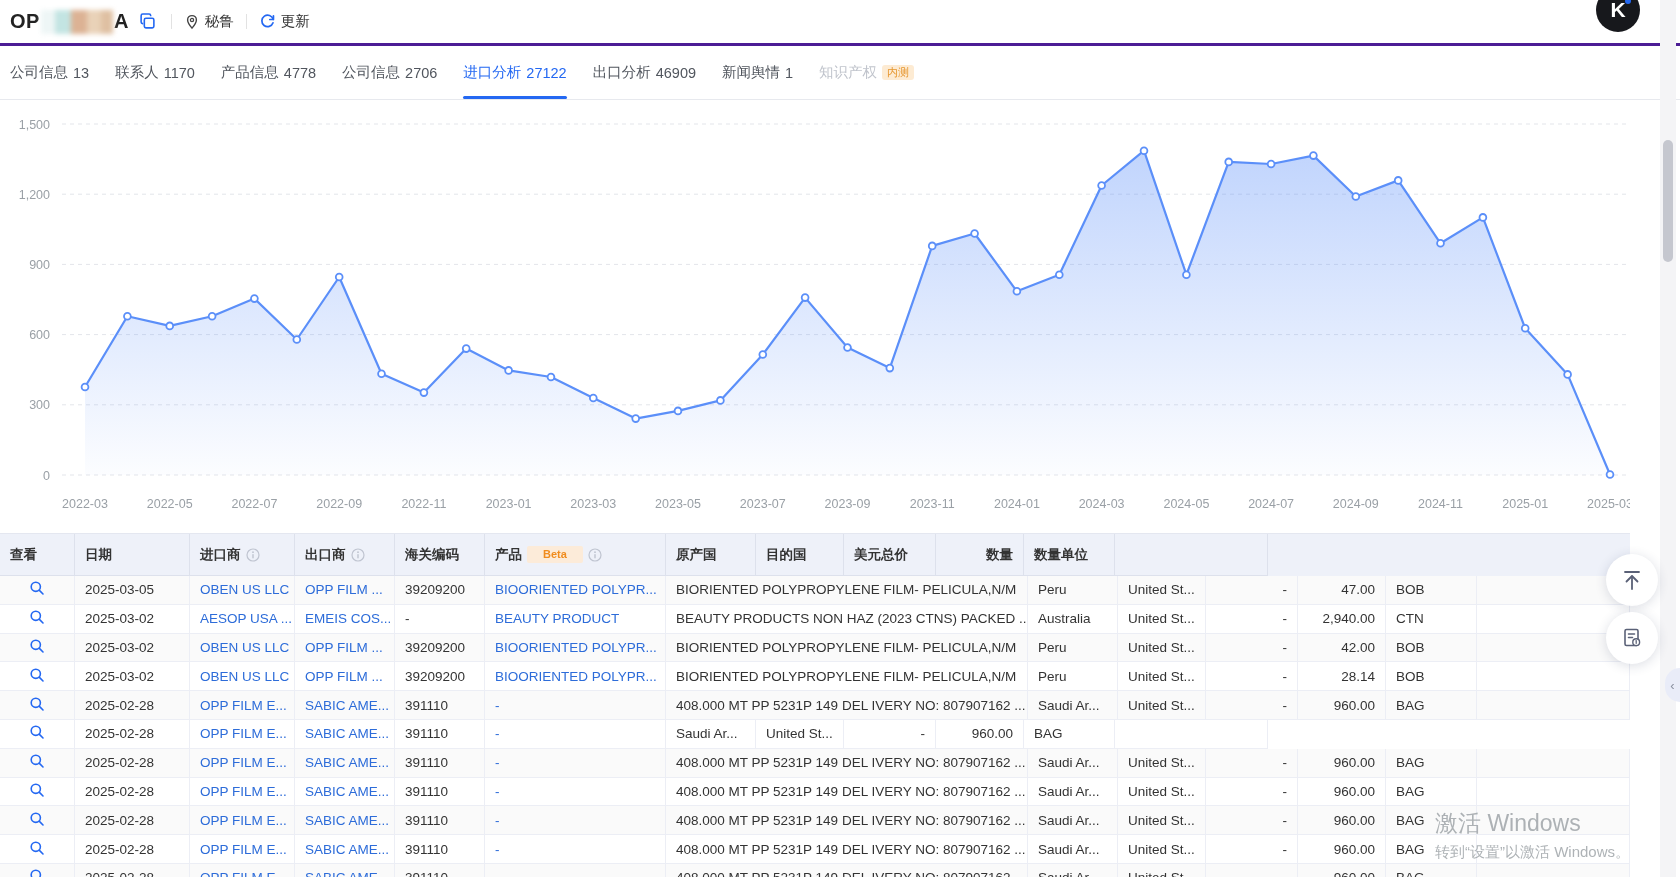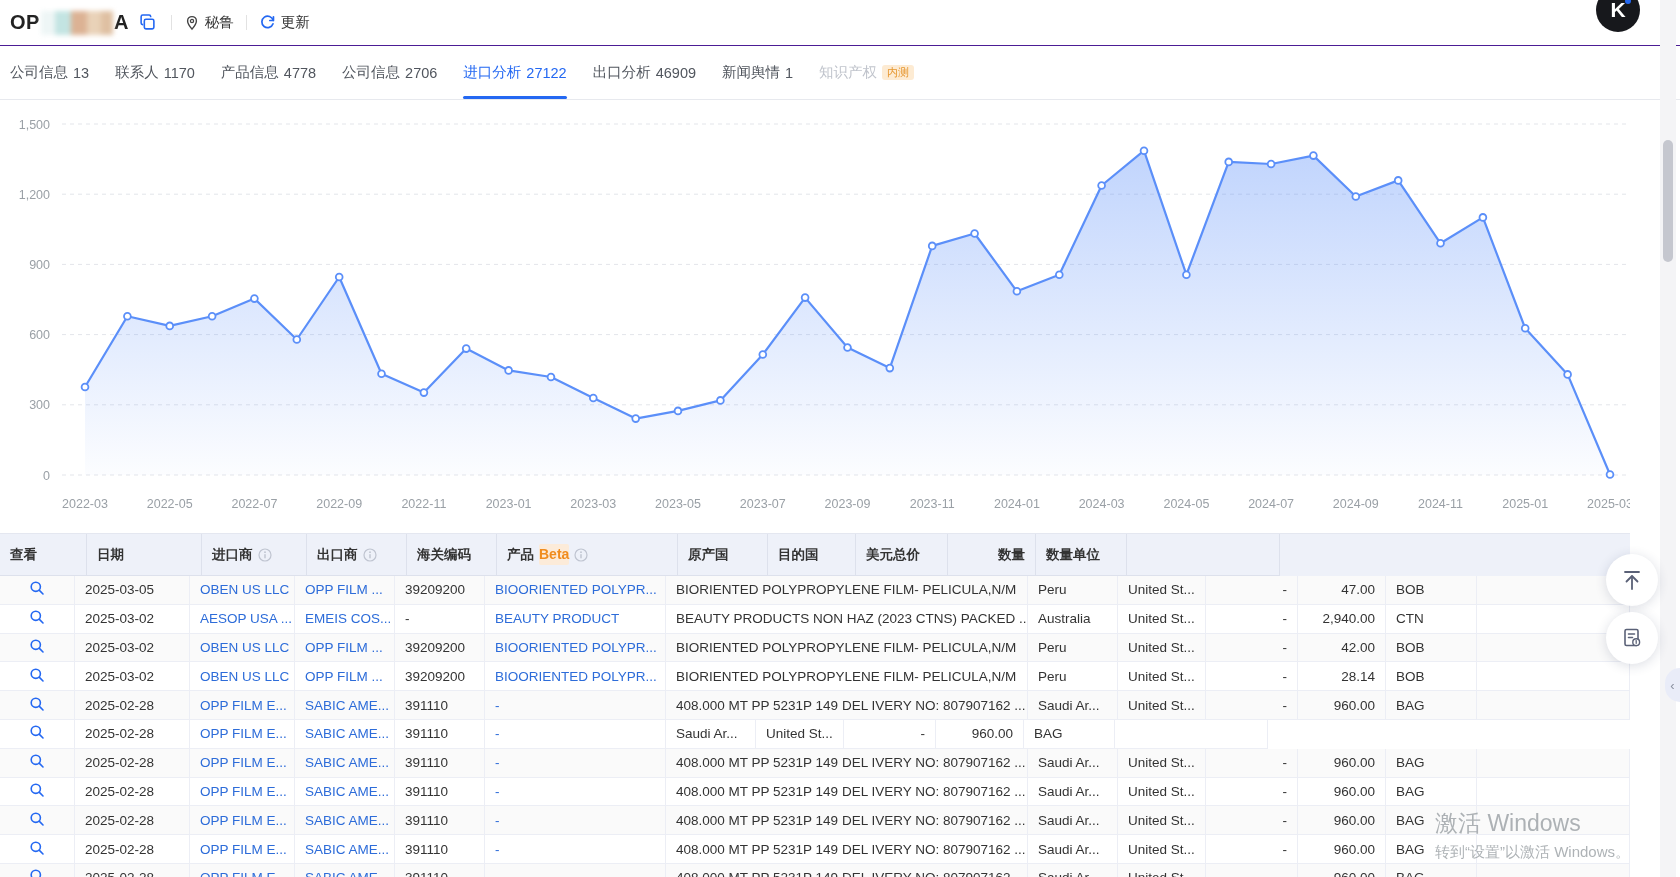--- a/index.html
+++ b/index.html
@@ -1,21 +1,21 @@
 <!DOCTYPE html>
 <html><head>
 <meta charset="utf-8">
 <style>
   * { margin:0; padding:0; box-sizing:border-box; }
   html,body { width:1680px; height:877px; overflow:hidden; background:#fff;
     font-family:"Liberation Sans","DejaVu Sans",sans-serif; color:#333; }
 
   
   .topbar { height:46px; display:flex; align-items:center; padding:0 16px 0 10px;
-    border-bottom:1px solid #4c1d95; position:relative; }
+    border-bottom:3px solid #4c1d95; position:relative; }
   .company { display:flex; align-items:center; font-size:20px; font-weight:700; color:#222; letter-spacing:.5px; }
   .blur-wrap { display:inline-flex; height:24px; margin:0 1px; filter:blur(2.5px); }
   .blur-wrap i { display:block; height:100%; }
   .tb-icon { display:inline-flex; align-items:center; justify-content:center; width:22px; height:22px; cursor:pointer; }
   .tb-sep { width:1px; height:15px; background:#e2e2e2; margin:0 12px; }
   .tb-btn { display:inline-flex; align-items:center; gap:5px; font-size:14.5px; color:#333; cursor:pointer; }
   .logo-badge { position:absolute; right:40px; top:-12px; width:44px; height:44px; border-radius:50%;
     background:#17181c; color:#fff; display:flex; align-items:center; justify-content:center;
     font-weight:700; font-size:21px; box-shadow:0 0 0 3px #fff; cursor:pointer; }
   .logo-dot { position:absolute; right:9px; top:10px; width:6px; height:6px; border-radius:50%; background:#2468f2; }
@@ -42,21 +42,21 @@
     padding:0 10px; border-right:1px solid #dde1ec; border-bottom:1px solid #dde1ec; }
   .tbl-head .cell.right { justify-content:flex-end; }
   .tbl-row { display:flex; height:28.8px; background:#fff; }
   .tbl-row:nth-child(even) { background:#fafafa; }
   .tbl-row .cell { display:flex; align-items:center; font-size:13.5px; color:#333; padding:0 10px;
     border-right:1px solid #eceef5; border-bottom:1px solid #eceef5; overflow:hidden; white-space:nowrap; }
   .tbl-row .cell.right { justify-content:flex-end; }
   .tbl-row .cell.center { justify-content:center; }
   .lnk { color:#2d6cd9; cursor:pointer; }
   .info-ic { display:inline-flex; cursor:pointer; }
-  .beta-badge { font-size:14px; color:#f08c1e; background:#fcebd9; border-radius:2px; padding:1px 0; line-height:1.3; }
+  .beta-badge { font-size:11px; color:#f08c1e; background:#fcebd9; border-radius:2px; padding:1px 16px; line-height:1.3; }
 
   
   .fab { position:absolute; width:52px; height:52px; border-radius:50%; background:#fff;
     box-shadow:0 2px 12px rgba(40,50,90,.16); display:flex; align-items:center; justify-content:center; cursor:pointer; z-index:30; }
   .collapse-handle { position:absolute; right:0; top:668px; width:15px; height:34px; background:#e9ecf8;
     border-radius:17px 0 0 17px; display:flex; align-items:center; justify-content:center;
     color:#8a90a0; font-size:13px; cursor:pointer; z-index:30; }
   .scrollbar { position:absolute; right:4px; top:0; width:16px; height:877px; background:#f4f4f6; z-index:25; }
   .scroll-thumb { position:absolute; left:3px; top:140px; width:10px; height:122px; background:#c5c7cf; border-radius:6px; cursor:pointer; }
   .watermark { position:absolute; left:1435px; top:808px; z-index:40; pointer-events:none; color:#9aa0a4; opacity:.8; }
@@ -215,21 +215,21 @@
       <text x="1186.4" y="408" text-anchor="middle" font-size="12.5" fill="#9aa0a6">2024-05</text>
       <text x="1271.1" y="408" text-anchor="middle" font-size="12.5" fill="#9aa0a6">2024-07</text>
       <text x="1355.8" y="408" text-anchor="middle" font-size="12.5" fill="#9aa0a6">2024-09</text>
       <text x="1440.5" y="408" text-anchor="middle" font-size="12.5" fill="#9aa0a6">2024-11</text>
       <text x="1525.2" y="408" text-anchor="middle" font-size="12.5" fill="#9aa0a6">2025-01</text>
       <text x="1610.0" y="408" text-anchor="middle" font-size="12.5" fill="#9aa0a6">2025-03</text>
     </svg></div>
 
 <div class="tbl" id="tbl">
     <div class="tbl-head">
-      <div class="cell" style="width: 87px;">
+      <div class="cell" style="width: 75px;">
         <span>查看</span>
       </div>
       <div class="cell" style="width: 115px;">
         <span>日期</span>
       </div>
       <div class="cell" style="width: 105px;">
         <span>进口商</span>
         <span class="info-ic">
           <svg width="14" height="14" viewBox="0 0 14 14" fill="none">
             <circle cx="7" cy="7" r="6" stroke="#bfc4d0" stroke-width="1.2"></circle>

